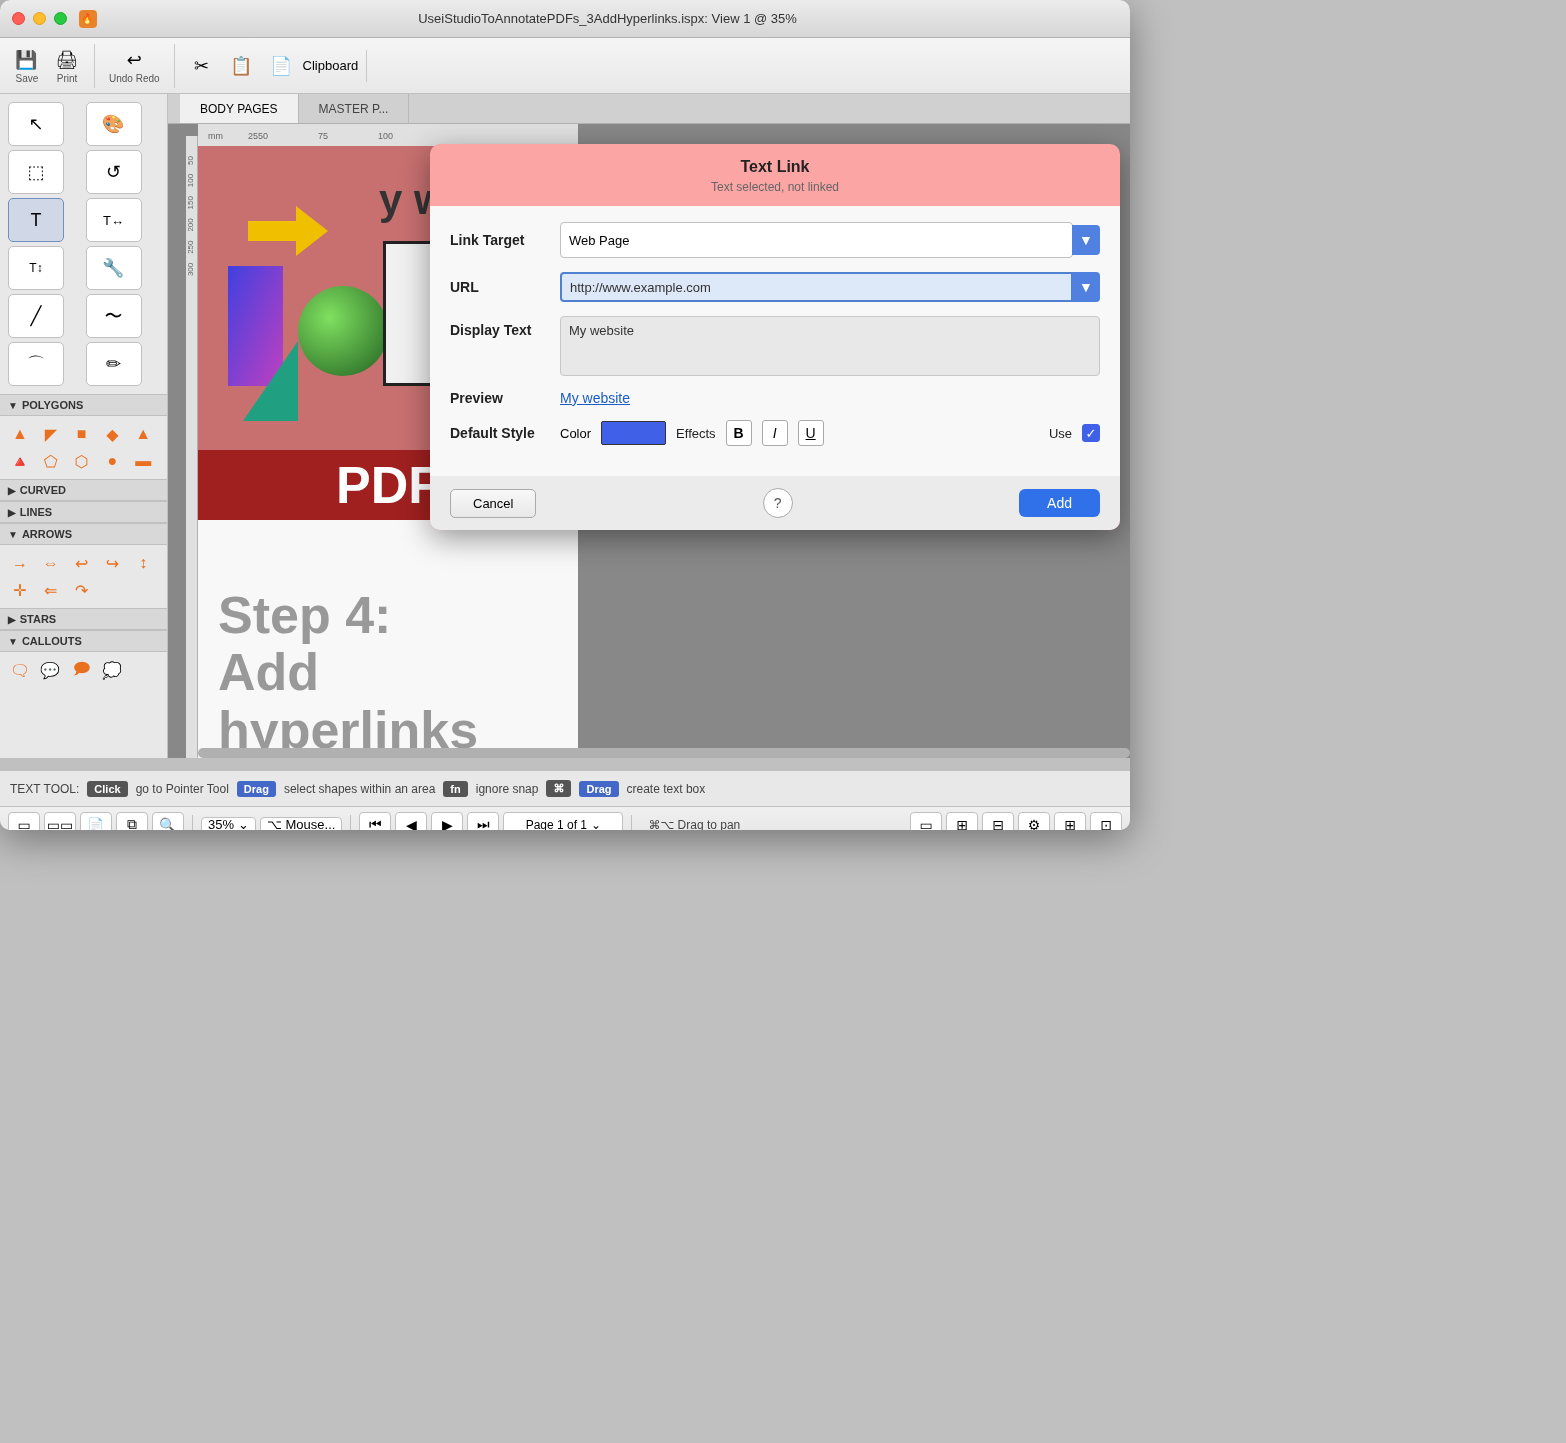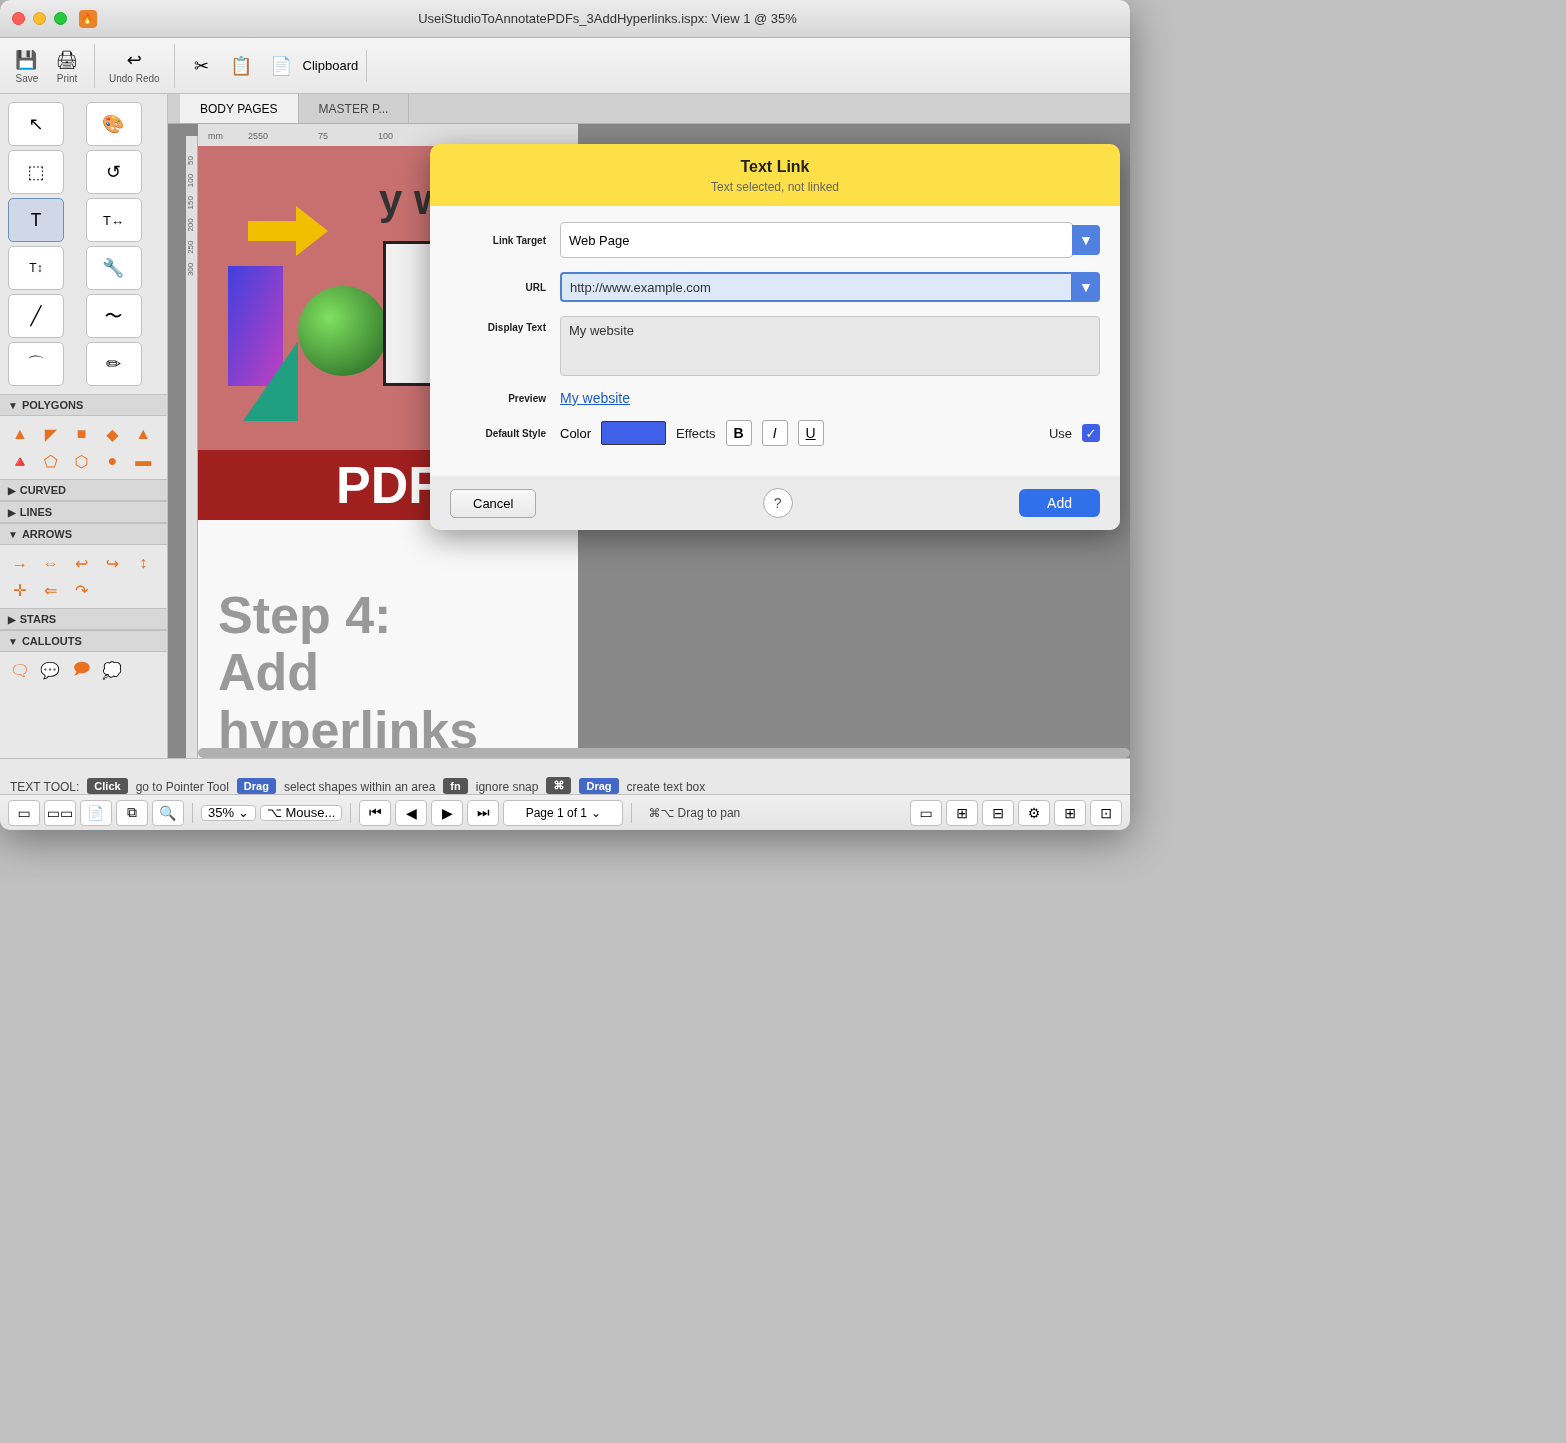--- a/index.html
+++ b/index.html
@@ -316,21 +316,21 @@
       top: 0; left: 0; right: 0; bottom: 0;
       display: flex;
       align-items: flex-start;
       justify-content: flex-end;
       padding-top: 20px;
       padding-right: 10px;
       z-index: 100;
     }
     .dialog {
       width: 690px;
-      background: #fde047;
+      background: #fca5a5;
       border-radius: 10px;
       box-shadow: 0 8px 30px rgba(0,0,0,0.4);
       overflow: hidden;
     }
     .dialog-title-bar {
       text-align: center;
       padding: 14px 20px 4px;
       font-size: 16px;
       font-weight: 600;
       color: #222;
@@ -345,23 +345,23 @@
       background: #f8f8f8;
       padding: 16px 20px;
     }
     .dialog-row {
       display: flex;
       align-items: center;
       margin-bottom: 14px;
     }
     .dialog-label {
       width: 110px;
-      text-align: right;
+      text-align: left;
       padding-right: 14px;
-      font-size: 10px;
+      font-size: 14px;
       font-weight: 600;
       color: #222;
     }
     .dialog-control {
       flex: 1;
       display: flex;
       align-items: center;
     }
     .select-control {
       flex: 1;
@@ -492,25 +492,26 @@
       font-size: 14px;
       font-weight: 500;
     }
 
     
     .status-bar {
       height: 36px;
       background: #e8e8e8;
       border-top: 1px solid #c0c0c0;
       display: flex;
-      align-items: flex-end;
+      align-items: center;
       padding: 0 10px;
       font-size: 12px;
       color: #444;
       gap: 8px;
+      margin-top: 12px;
     }
     .status-badge {
       background: #555;
       color: white;
       padding: 2px 7px;
       border-radius: 3px;
       font-size: 11px;
       font-weight: 600;
     }
     .status-badge-blue {

